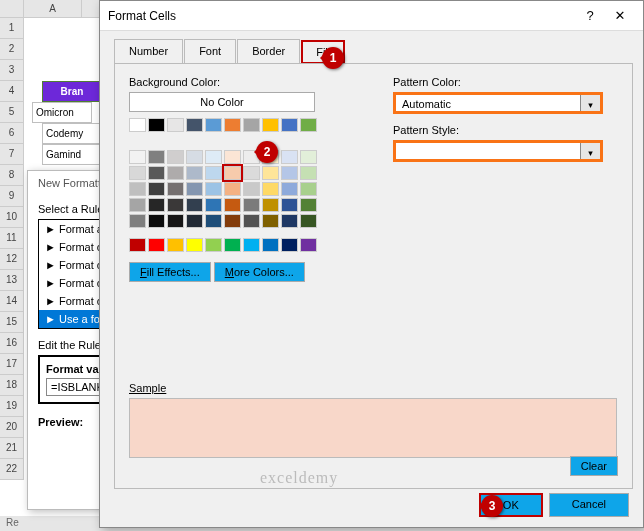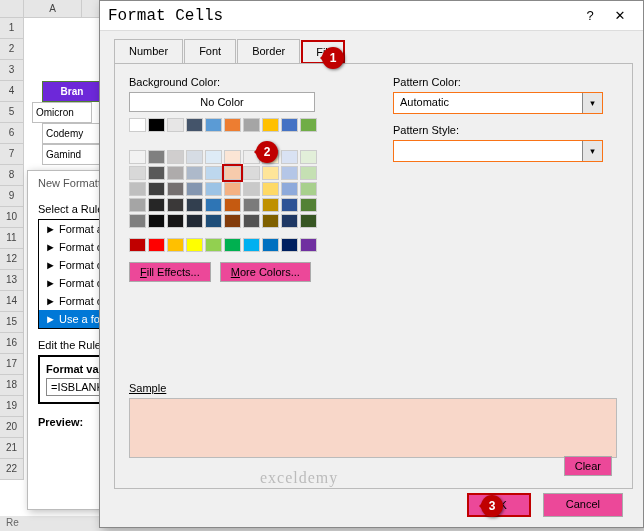--- a/index.html
+++ b/index.html
@@ -27,42 +27,42 @@
   .nfr-item.selected { background: #0078d7; color: #fff; }
   .nfr-edit { margin-top: 10px; }
   .nfr-formula-box { border: 2px solid #000; padding: 6px; margin-top: 4px; }
   .nfr-formula-box label { display: block; margin-bottom: 3px; font-weight: bold; }
   .nfr-input { width: 100%; border: 1px solid #888; padding: 2px 4px; font-size: 11px; }
   .nfr-preview { margin-top: 12px; font-weight: 700; }
   
   
   .fc-dialog { position: absolute; left: 99px; top: 0; width: 545px; height: 528px; background: #f0f0f0; border: 1px solid #888; box-shadow: 3px 3px 10px rgba(0,0,0,0.3); }
   .fc-titlebar { height: 30px; background: #fff; display: flex; align-items: center; padding: 0 8px; border-bottom: 1px solid #ddd; }
-  .fc-title { flex: 1; font-size: 16px; font-family: Liberation Mono, monospace; }
+  .fc-title { flex: 1; font-size: 12px; }
   .fc-help, .fc-close { width: 30px; text-align: center; font-size: 13px; cursor: default; }
   .fc-tabs { display: flex; padding: 8px 10px 0 14px; background: #f0f0f0; }
   .fc-tab { padding: 5px 14px; border: 1px solid #bbb; border-bottom: none; margin-right: 1px; background: #f0f0f0; cursor: default; position: relative; }
   .fc-tab.active { background: #f0f0f0; border-bottom: 1px solid #f0f0f0; top: 1px; }
   .fc-tab.highlighted { border: 2px solid #c00000; padding: 4px 13px; }
   .fc-content { border: 1px solid #bbb; margin: 0 10px 10px 14px; padding: 12px 14px; height: 426px; position: relative; }
   
   .bg-section { }
   .label { font-size: 11px; margin-bottom: 4px; }
   .nocolor-btn { display: inline-block; width: 186px; border: 1px solid #aaa; padding: 3px 0; text-align: center; background: #fff; margin-bottom: 6px; cursor: default; }
   .color-grid { display: grid; grid-template-columns: repeat(10, 17px); grid-auto-rows: 14px; gap: 2px 2px; margin-bottom: 6px; }
   .color-grid.standard { grid-template-columns: repeat(10, 17px); margin-top: 10px; }
   .color-swatch { width: 17px; height: 14px; border: 1px solid #ccc; cursor: default; }
   .color-swatch.selected { outline: 2px solid #c00000; outline-offset: 0; }
   .color-row-gap { height: 6px; grid-column: 1 / -1; }
   
   .fill-buttons { margin-top: 10px; }
-  .btn { display: inline-block; padding: 3px 10px; border: 1px solid #aaa; background: #ec4899; cursor: default; margin-right: 6px; }
+  .btn { display: inline-block; padding: 3px 10px; border: 1px solid #aaa; background: #0ea5e9; cursor: default; }
   
   .pattern-col { position: absolute; left: 278px; top: 12px; width: 210px; }
-  .combo { display: flex; border: 1px solid #f97316; height: 22px; margin-bottom: 10px; justify-content: center; }
+  .combo { display: flex; border: 3px solid #f97316; height: 22px; margin-bottom: 10px; justify-content: center; }
   .combo-text { flex: 1; padding: 3px 6px; background: #fff; }
   .combo-arrow { width: 20px; background: #e6e6e6; border-left: 1px solid #888; text-align: center; line-height: 20px; font-size: 9px; }
   
   .sample-box { position: absolute; left: 14px; top: 318px; width: 488px; text-decoration: underline; }
   .sample-area { border: 1px solid #bbb; height: 60px; background: #f8d7c9; margin-top: 2px; }
   .clear-btn { position: absolute; right: 14px; bottom: 12px; }
   
   .fc-buttons { position: absolute; right: 14px; bottom: 10px; display: flex; gap: 6px; }
   .fc-buttons .btn { padding: 4px 22px; }
   .ok-btn { border: 2px solid #c00000; }

